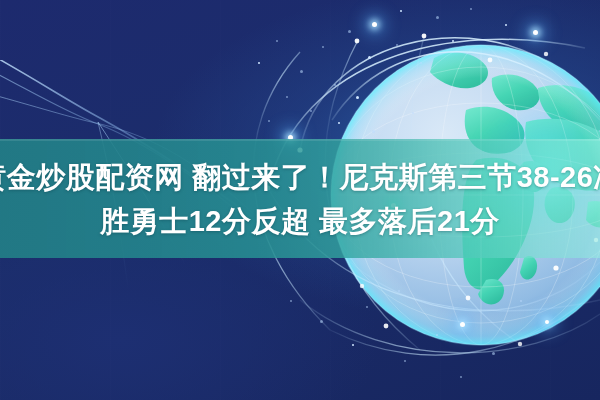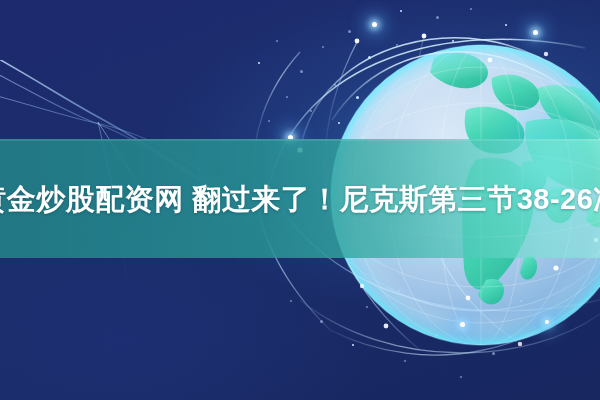--- a/index.html
+++ b/index.html
@@ -328,15 +328,16 @@
   <div class="dot soft" style="left:398px;top:290px;width:2px;height:2px;"></div>
   <div class="dot soft" style="left:366px;top:306px;width:2px;height:2px;"></div>
   <div class="dot soft" style="left:460px;top:376px;width:2px;height:2px;"></div>
 
   <div class="band">
     <div class="band-top-edge"></div>
   </div>
 
   <div class="headline">
     <div class="hl-line l1">黄金炒股配资网 翻过来了！尼克斯第三节38-26净</div>
+    <div class="hl-line l2">胜勇士12分反超 最多落后21分</div>
   </div>
 
 </div>
 
 </body></html>

